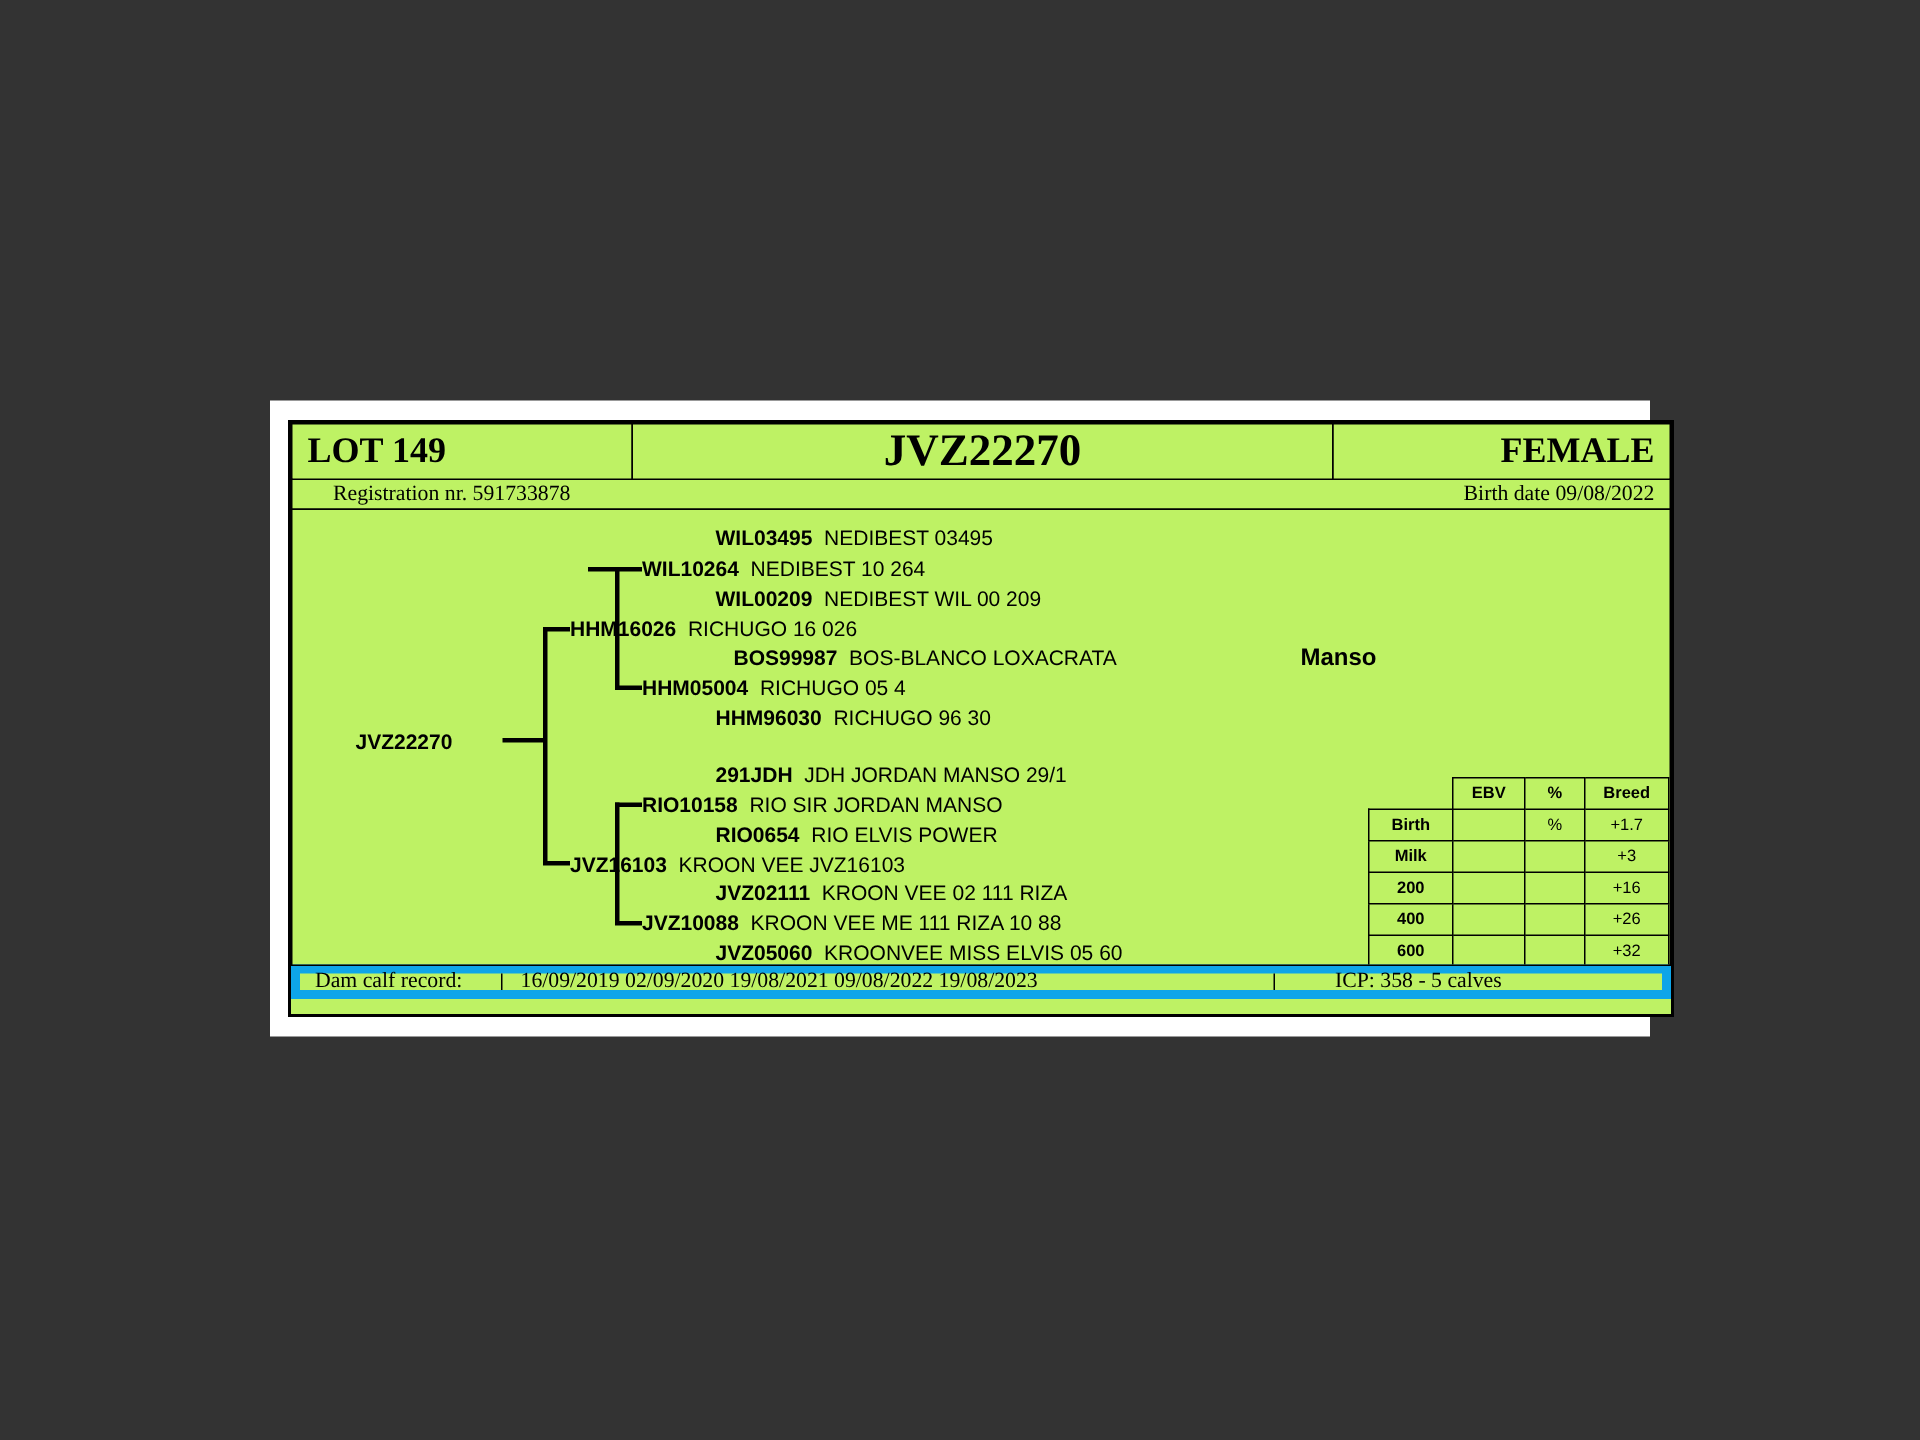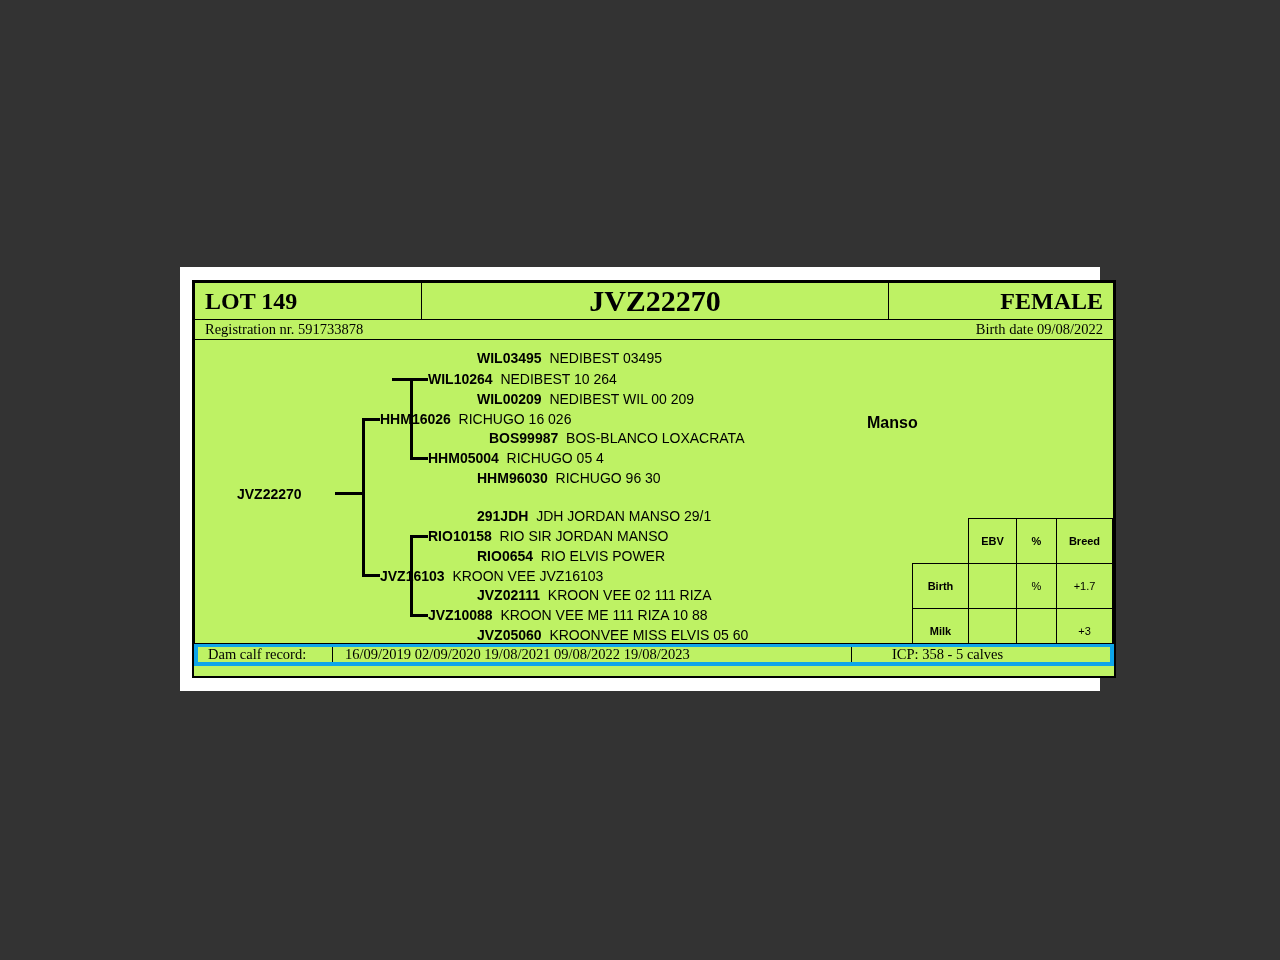--- a/index.html
+++ b/index.html
@@ -72,21 +72,21 @@
     height: 21px;
     border-left: 1px solid #000;
     border-right: 1px solid #000;
     border-bottom: 1px solid #000;
     box-sizing: border-box;
     font-family: "Liberation Serif", serif;
     font-size: 14.5px;
     align-items: center;
     margin-top: -1px;
   }
-  .reg-left { padding-left: 10px; }
+  .reg-left { padding-left: 27px; }
   .reg-right { margin-left: auto; padding-right: 10px; }
 
   
   .ped-area {
     position: relative;
     height: 305px;
     border: 1px solid #000;
     box-sizing: border-box;
     margin-top: -1px;
     overflow: hidden;
@@ -116,35 +116,35 @@
   
   .ebv {
     position: absolute;
     border-collapse: collapse;
     font-size: 11px;
   }
   .ebv th, .ebv td {
     border: 1px solid #000;
     text-align: center;
     height: 15px;
-    padding: 16px 4px;
+    padding: 4px 4px;
     box-sizing: border-box;
     font-weight: normal;
   }
   .ebv th { font-weight: bold; }
   .ebv td.rowlab { font-weight: bold; text-align: center; padding-left: 4px; width: 56px; margin-left: 47px; }
   .ebv td.c-ebv { width: 48px; }
   .ebv td.c-pct { width: 40px; }
   .ebv td.c-breed { width: 56px; }
 
   
   .footer-row {
     display: flex;
     height: 23px;
-    border: 4px solid #0ea5e9;
+    border: 6px solid #0ea5e9;
     box-sizing: border-box;
     margin-top: -1px;
     font-family: "Liberation Serif", serif;
     font-size: 14.5px;
     align-items: center;
   }
   .f-label {
     width: 135px;
     padding-left: 10px;
     box-sizing: border-box;
@@ -246,21 +246,21 @@
 
       <div class="line v" style="left:215px; top:38px; height:80px;"></div>
       <div class="line h" style="left:215px; top:38px; width:18px;"></div>
       <div class="line h" style="left:215px; top:117px; width:18px;"></div>
       <div class="line h" style="left:197px; top:38px; width:20px;"></div>
 
       <div class="line v" style="left:215px; top:195px; height:80px;"></div>
       <div class="line h" style="left:215px; top:195px; width:18px;"></div>
       <div class="line h" style="left:215px; top:274px; width:18px;"></div>
 
-      <div class="manso" style="left:672px; top:74px;">Manso</div>
+      <div class="manso" style="left:672px; top:90px;">Manso</div>
 
       <table class="ebv" style="left:717px; top:178px;">
         <thead>
           <tr>
             <th class="rowlab" style="border:none;"></th>
             <th class="c-ebv">EBV</th>
             <th class="c-pct">%</th>
             <th class="c-breed">Breed</th>
           </tr>
         </thead>

